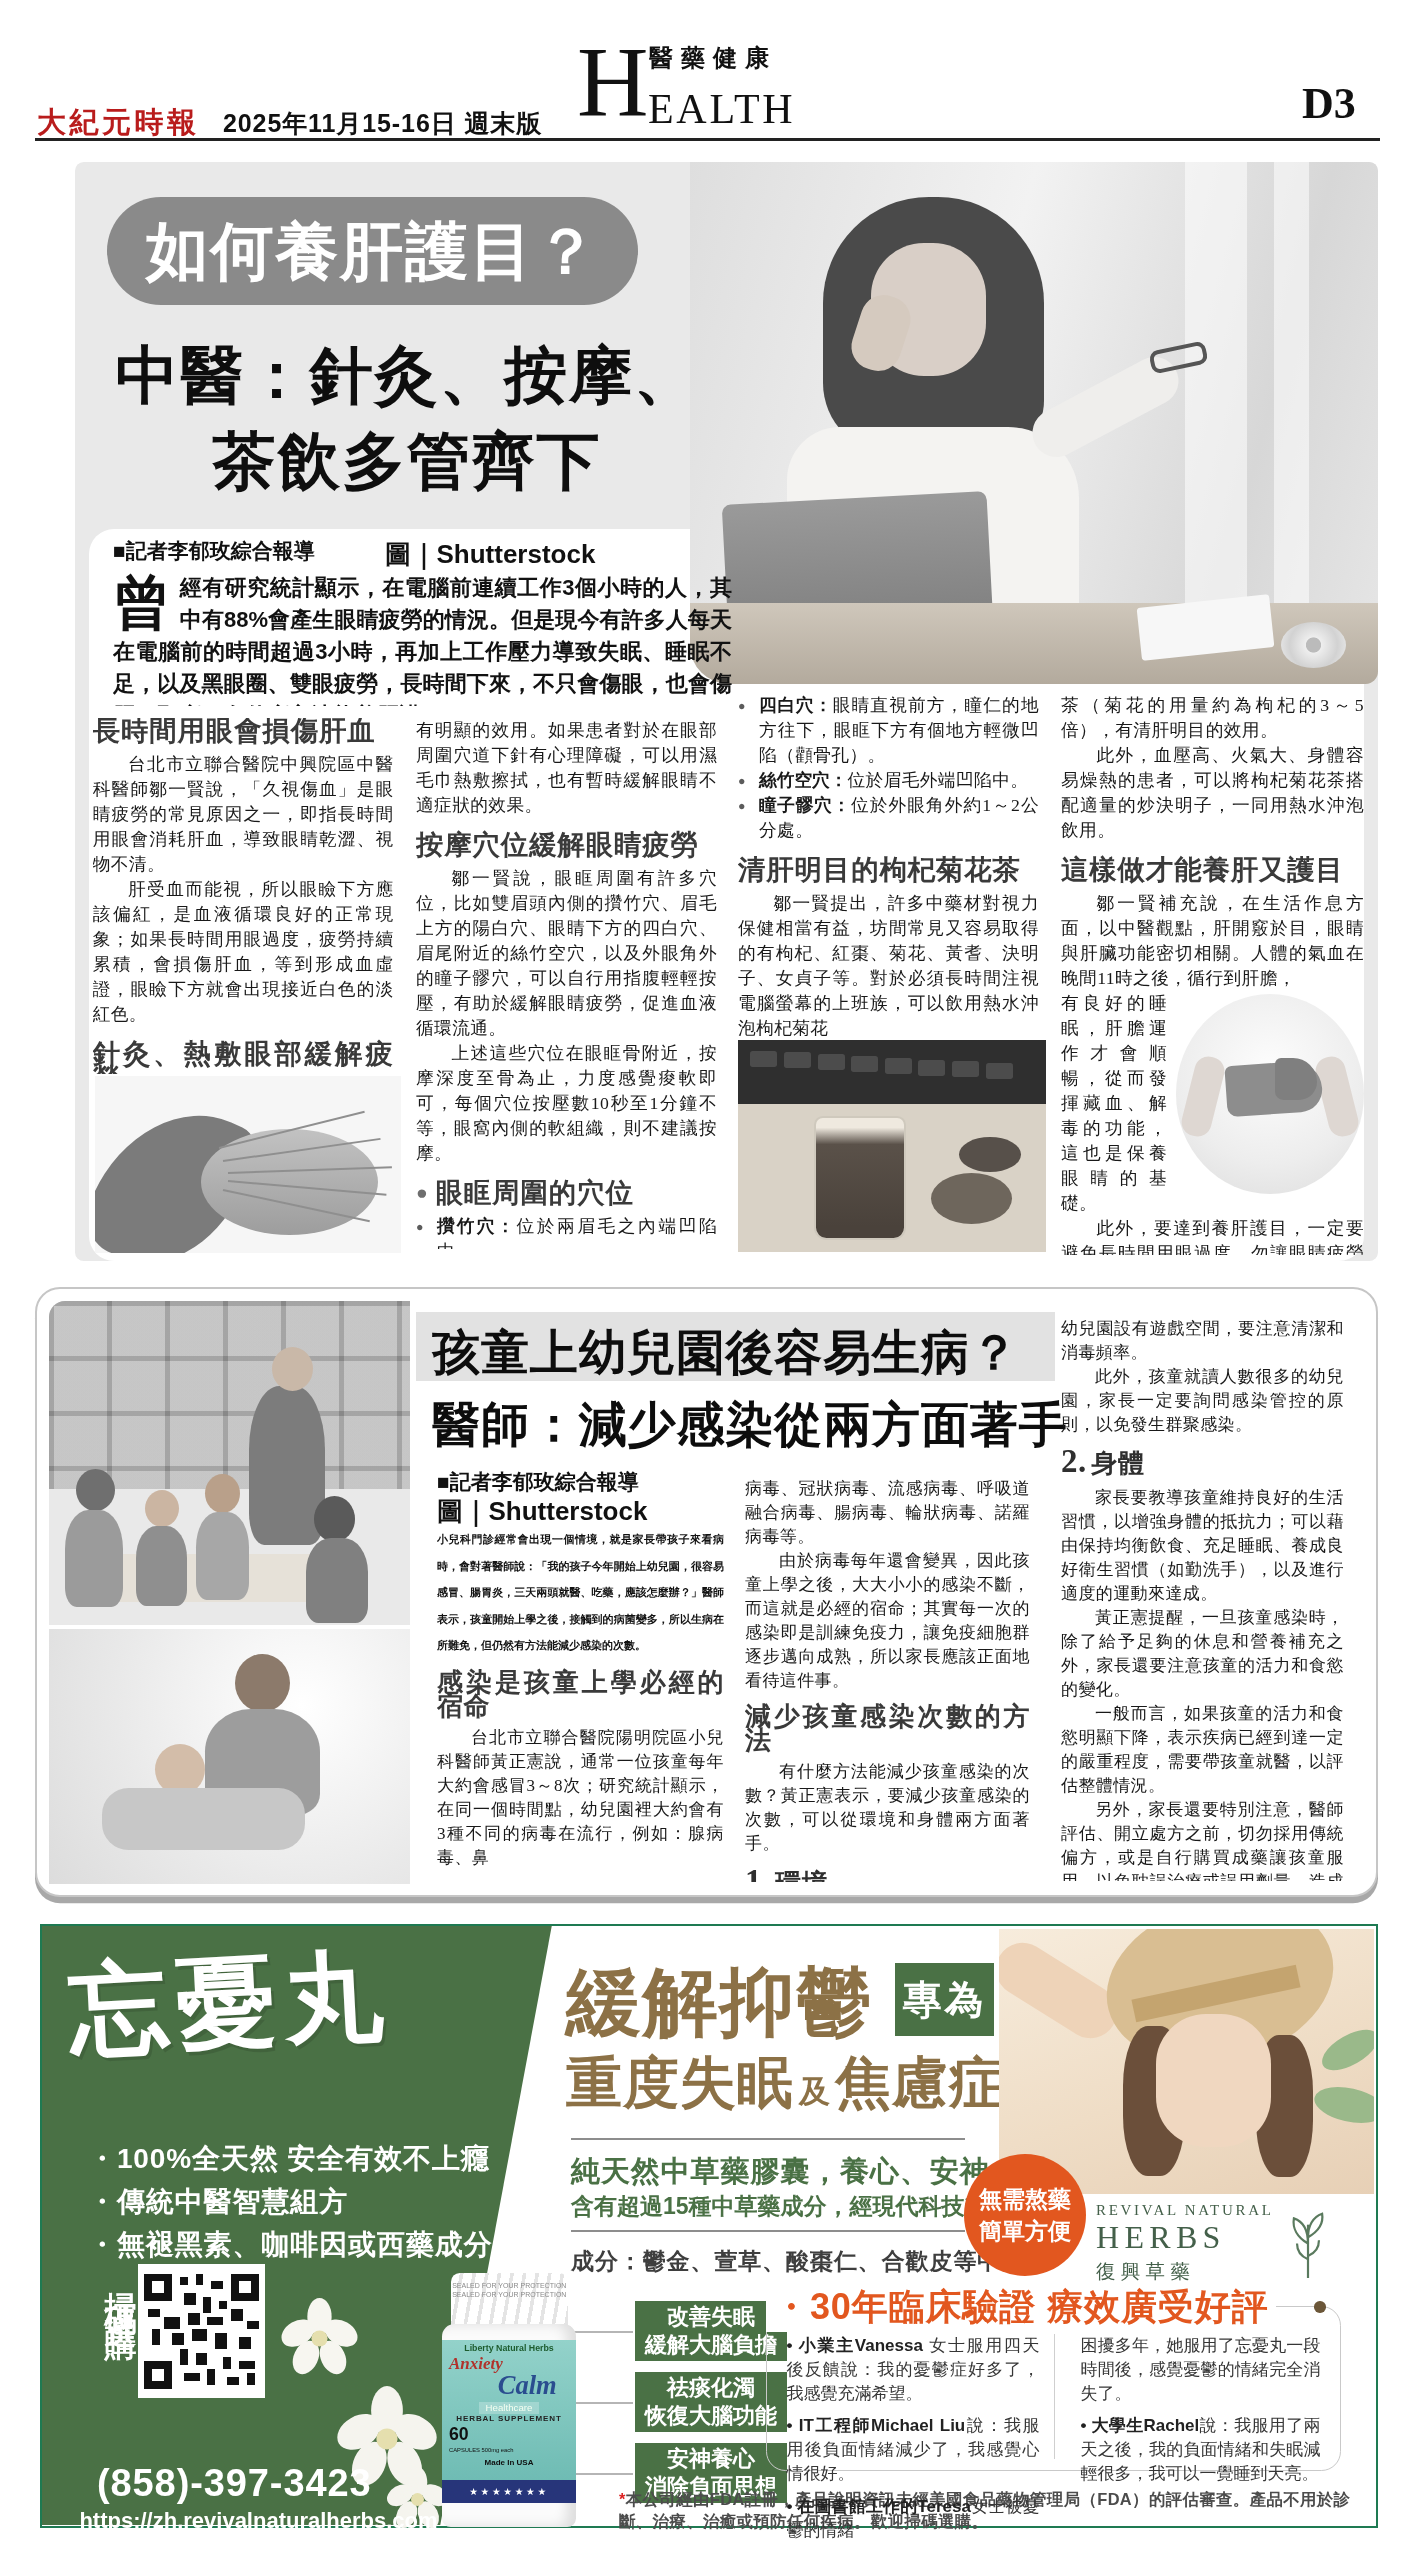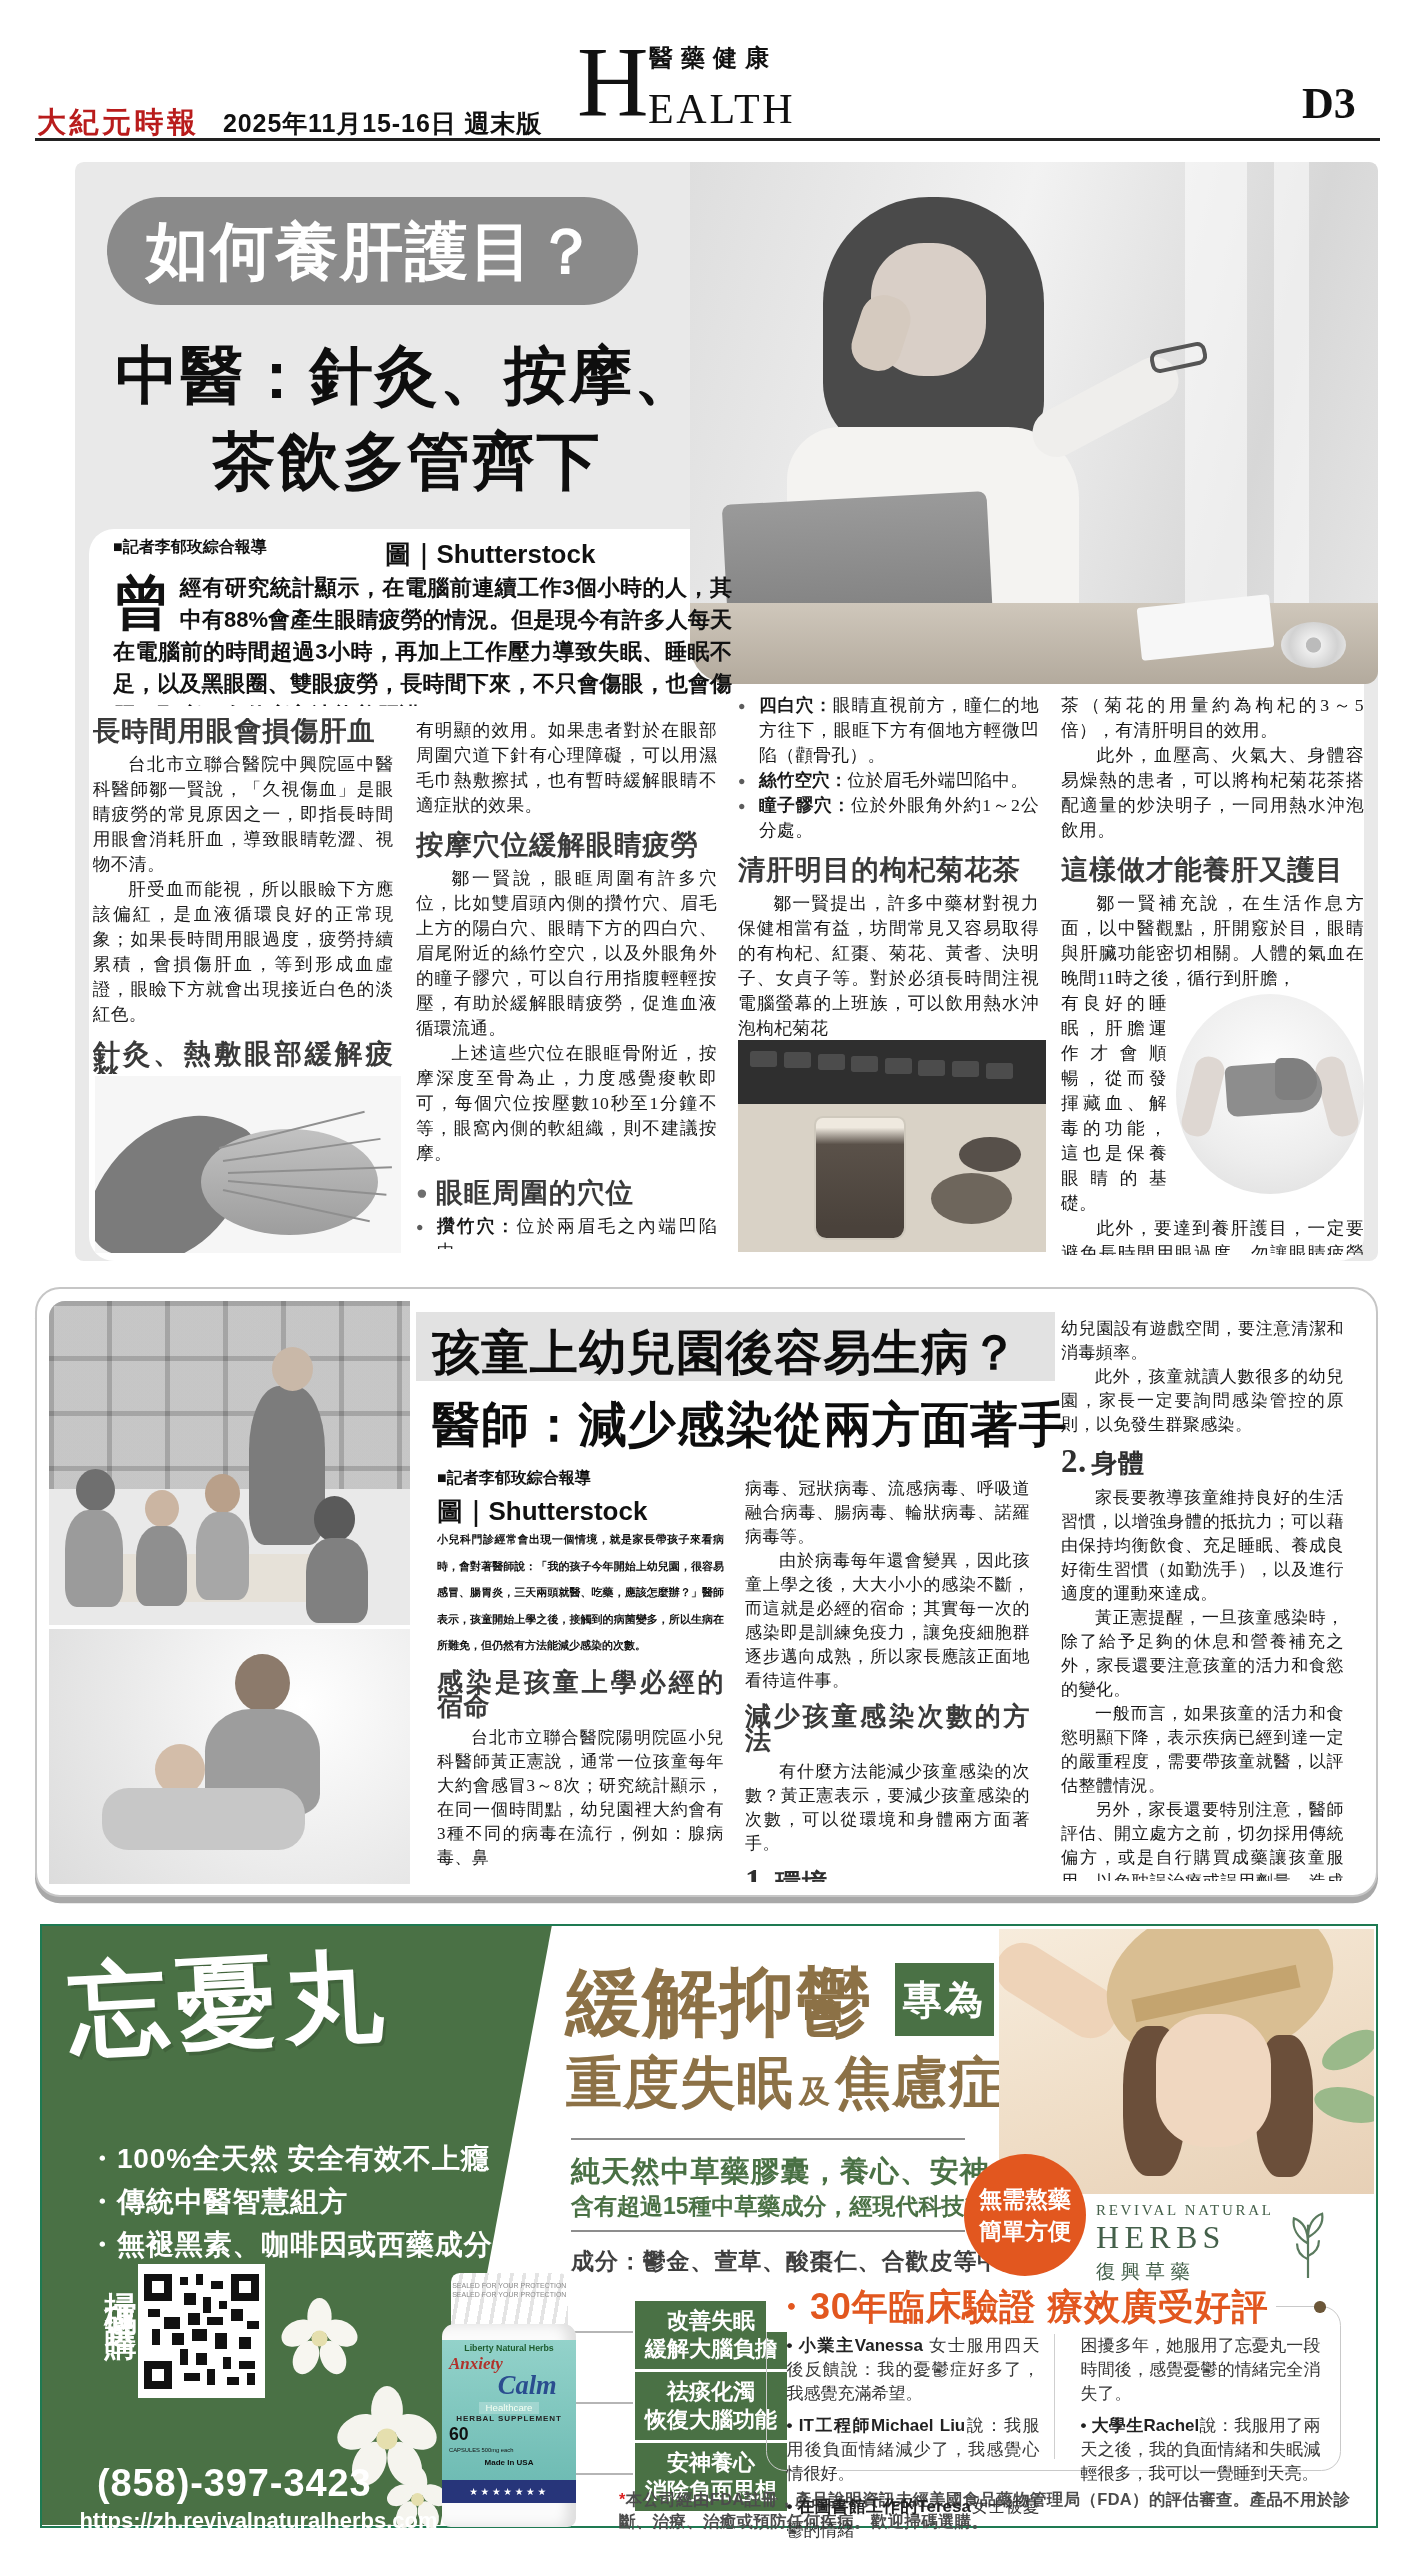--- a/index.html
+++ b/index.html
@@ -13,21 +13,21 @@
   .logo-rest{font-family:"Liberation Serif",serif;font-size:42px;letter-spacing:2.7px;color:#111}
   .logo-cn{font-size:24px;font-weight:bold;letter-spacing:8px;color:#111}
   .pageno{font-family:"Liberation Serif",serif;font-size:44px;font-weight:bold;color:#111}
   .hrule{background:#222;height:2.7px}
   
   #article1{left:75px;top:162px;width:1303px;height:1099px;background:#e9e9e9;border-radius:8.8px}
   .a1-card{left:14px;top:367px;width:1275px;height:732px;background:#fff;border-radius:25px}
   .a1-badge{left:32px;top:35px;width:531px;height:108px;background:#8a8a8a;border-radius:57px;color:#fff;
     font-size:63px;font-weight:bold;text-align:center;line-height:108px;letter-spacing:1.8px}
   .a1-sub{left:16px;top:170px;width:632px;text-align:center;font-size:63px;font-weight:800;color:#0e0e0e;line-height:86px;letter-spacing:1.8px}
-  .byline{font-size:16px;font-weight:bold;color:#111}
+  .byline{font-size:21px;font-weight:bold;color:#111}
   .credit{font-size:26px;font-weight:bold;color:#111}
   .lead{font-size:22px;line-height:32px;font-weight:bold;color:#121212;text-align:justify}
   .dropcap{float:left;font-size:58px;line-height:55px;font-weight:bold;margin:1.8px 8.8px 0 0}
   .bd{font-family:"Liberation Serif",serif;font-size:17.7px;line-height:25px;letter-spacing:0.4px;text-align:justify;color:#191919}
   .bd p{text-indent:2em}
   .bd p.noind{text-indent:0}
   .sh{font-family:"Liberation Sans",sans-serif;font-weight:bold;font-size:27.4px;color:#3a3a3a;letter-spacing:0.9px;margin:14px 0 8.8px;text-indent:0}
   .sh.first{margin-top:0}
   .bsh .bdot{color:#6e6e6e;font-size:19.5px;vertical-align:2.7px;margin-right:7px}
   .pt{text-indent:0 !important;padding-left:21px;position:relative}
@@ -109,21 +109,21 @@
   .hat{position:absolute;left:106px;top:-26.5px;width:230px;height:159px;background:#d9be92;border-radius:50%;transform:rotate(-14deg)}
   .hatband{position:absolute;left:133px;top:53px;width:168px;height:23px;background:#c4a46f;transform:rotate(-12deg)}
   .wface{position:absolute;left:157px;top:85px;width:115px;height:133px;background:#f0d7c0;border-radius:50px}
   .whair{position:absolute;background:#6b4f3a;border-radius:40%}
   .warm{position:absolute;left:-8.8px;top:35px;width:133px;height:53px;background:#eed3b8;border-radius:26.5px;transform:rotate(32deg)}
   .aleaf{position:absolute;background:#9ab98a;border-radius:60% 40% 60% 40%}
   .brand{left:1054px;top:276px;width:265px;color:#44604a;display:flex;align-items:center;gap:10.6px}
   .brand .b1{font-family:"Liberation Serif",serif;font-size:15px;letter-spacing:2.7px}
   .brand .b2{font-family:"Liberation Serif",serif;font-size:32px;letter-spacing:5.3px}
   .brand .b3{font-size:19.5px;letter-spacing:5.3px;margin-top:1.8px}
-  .featbox{width:152px;height:68px;background:var(--c-green,#4a7145);color:#fff;font-weight:800;font-size:22px;line-height:28px;
+  .featbox{width:152px;height:60px;background:var(--c-green,#4a7145);color:#fff;font-weight:800;font-size:22px;line-height:28px;
     display:flex;align-items:center;justify-content:center;text-align:center}
   .featline{height:1.8px;background:#b5b5b5}
   .bottle{left:400px;top:347px;width:134px;height:255px;z-index:2}
   .cap{position:absolute;left:8.8px;top:0;width:117px;height:55px;background:repeating-linear-gradient(100deg,#fff 0 8.8px,#e4e4e4 8.8px 12.4px);border-radius:8.8px 8.8px 3.5px 3.5px;
     color:#8a8a8a;font-size:7px;text-align:center;padding-top:8.8px;line-height:8.8px;overflow:hidden}
   .bbody{position:absolute;left:0;top:51px;width:134px;height:203px;background:#fbfbfb;border-radius:12.4px 12.4px 8.8px 8.8px;box-shadow:inset -8.8px 0 12.4px rgba(0,0,0,.12)}
   .blabel{position:absolute;left:0;top:16px;width:134px;height:140px;background:linear-gradient(#93d2ca,#6fbcb4);padding:3.5px 7px;text-align:center;overflow:hidden}
   .blb1{font-size:8.8px;font-weight:bold;color:#1d5c2e;line-height:9.7px}
   .blb2{font-family:"Liberation Serif",serif;font-style:italic;font-size:17px;font-weight:bold;color:#b0322b;line-height:17.7px;text-align:left;margin-top:1.8px}
   .blb3{font-family:"Liberation Serif",serif;font-style:italic;font-size:26.5px;font-weight:bold;color:#2a4d8f;line-height:25px;text-align:right;margin-right:12.4px}

